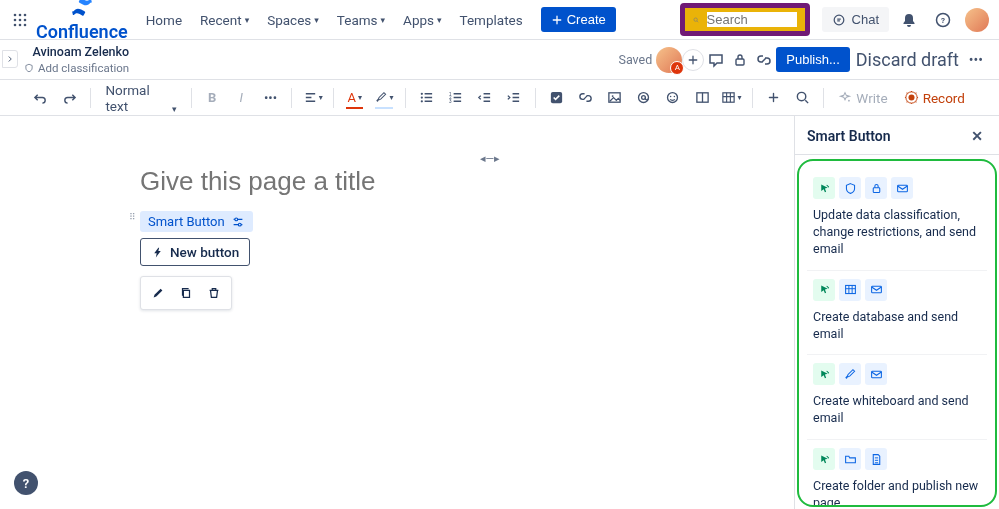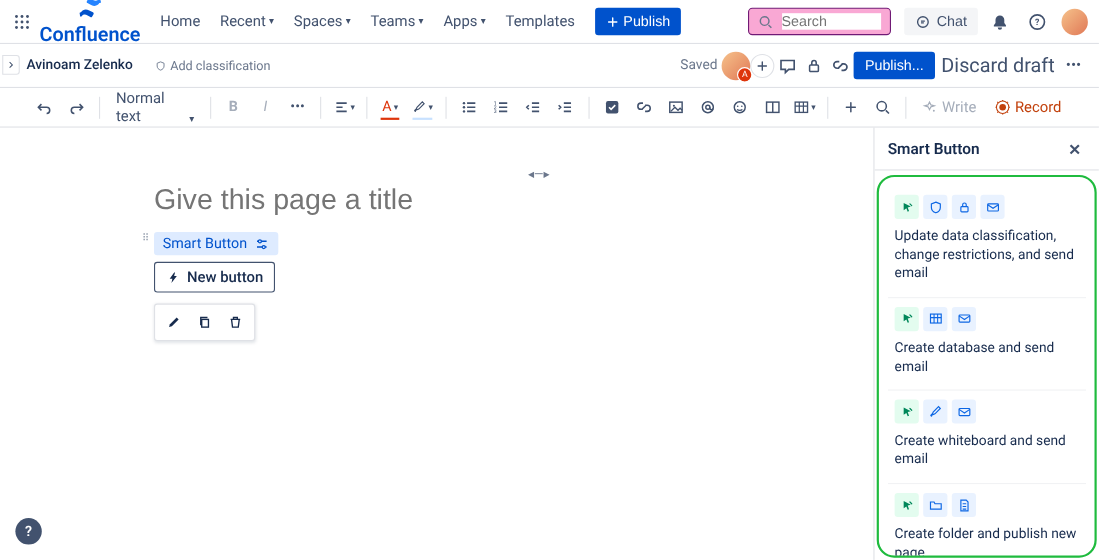--- a/index.html
+++ b/index.html
@@ -8,30 +8,30 @@
 
 .topnav { display: flex; align-items: center; height: 40px; border-bottom: 1px solid #DFE1E6; padding: 0 8px; gap: 4px; }
 .app-switcher { width: 24px; height: 24px; display: flex; align-items: center; justify-content: center; color: #42526E; cursor: pointer; }
 .logo { display: flex; align-items: center; gap: 4px; color: #0052CC; font-weight: 600; font-size: 18px; margin-right: 6px; flex-direction: column;}
 .logo svg { width: 20px; height: 20px; }
 .nav-links { display: flex; align-items: center; gap: 2px; }
 .nav-link { padding: 6px 8px; border-radius: 3px; color: #42526E; font-size: 13.5px; cursor: pointer; display: flex; align-items: center; gap: 2px; }
 .nav-link .chev { font-size: 9px; margin-left: 1px; }
 .btn-create { background: #0052CC; color: #fff; border: none; border-radius: 3px; padding: 5px 10px; font-size: 13px; font-weight: 500; display: flex; align-items: center; gap: 4px; margin-left: 6px; cursor: pointer; }
 .flex-spacer { flex: 1; }
-.search-box { display: flex; align-items: center; border: 1px solid #701a75; background: #f9a8d4; border-radius: 4px; padding: 4px 8px; width: 130px; gap: 8px; color: #6B778C; }
+.search-box { display: flex; align-items: center; border: 5px solid #701a75; background: #eab308; border-radius: 4px; padding: 4px 8px; width: 130px; gap: 8px; color: #6B778C; }
 .search-box input { border: none; outline: none; font-size: 13px; flex: 1; width: 90px; }
 .btn-chat { background: #F4F5F7; border: none; border-radius: 3px; padding: 5px 10px; font-size: 13px; display: flex; align-items: center; gap: 6px; margin-left: 8px; color: #42526E; cursor: pointer; }
 .top-icon { width: 28px; height: 28px; display: flex; align-items: center; justify-content: center; color: #42526E; cursor: pointer; border-radius: 50%; margin-left: 2px;}
 .avatar img, .avatar { width:24px; height:24px; border-radius:50%; background: linear-gradient(135deg,#f6c28b,#e07856); }
 
 
 .page-header { display: flex; align-items: center; height: 40px; border-bottom: 1px solid #DFE1E6; position: relative; padding: 0 12px 0 24px;}
 .expand-btn { position:absolute; left:2px; top:10px; width:16px; height:18px; border:1px solid #DFE1E6; border-radius:0 3px 3px 0; display:flex; align-items:center; justify-content:center; font-size:9px; color:#42526E; cursor:pointer; background:#fff;}
-.page-title-meta { display:flex; flex-direction:row; gap:20px;align-items:flex-end;}
+.page-title-meta { display:flex; flex-direction:column; gap:2px;align-items:flex-end;}
 .page-title-meta .owner { font-size:12.5px; color:#172B4D; font-weight:500;}
 .add-class { font-size:11.5px; color:#6B778C; display:flex; align-items:center; gap:4px;}
 .ph-spacer { flex:1; }
 .ph-right { display:flex; align-items:center; gap:0;}
 .saved-txt { font-size:12.5px; color:#6B778C; margin-right:4px;}
 .avatar-small { position:relative; width:26px; height:26px; border-radius:50%; background: linear-gradient(135deg,#f6c28b,#e07856);}
 .avatar-small::after { content:"A"; position:absolute; right:-2px; bottom:-2px; width:12px; height:12px; border-radius:50%; background:#DE350B; color:#fff; font-size:8px; display:flex; align-items:center; justify-content:center; border:1px solid #fff;}
 .plus-circle { width:22px; height:22px; border:1px solid #DFE1E6; border-radius:50%; display:flex; align-items:center; justify-content:center; font-size:13px; color:#42526E; cursor:pointer;}
 .ph-icon { width:24px; height:24px; display:flex; align-items:center; justify-content:center; color:#42526E; cursor:pointer;}
 .btn-publish { background:#0052CC; color:#fff; border:none; border-radius:3px; padding:5px 10px; font-size:13px; font-weight:500; cursor:pointer;}
@@ -284,21 +284,21 @@
         <span class="chev">▾</span>
       </div>
       <div class="nav-link">
         <span>Templates</span>
       </div>
     </div>
   <button class="btn-create">
     <svg width="12" height="12">
         <use href="#i-plus"></use>
       </svg>
-    <span>Publish</span>
+    <span>Create</span>
   </button>
   <div class="flex-spacer"></div>
   <div class="search-box">
     <svg width="14" height="14">
         <use href="#i-search"></use>
       </svg>
     <input placeholder="Search" style="">
   </div>
   <button class="btn-chat">
     <svg width="14" height="14">

